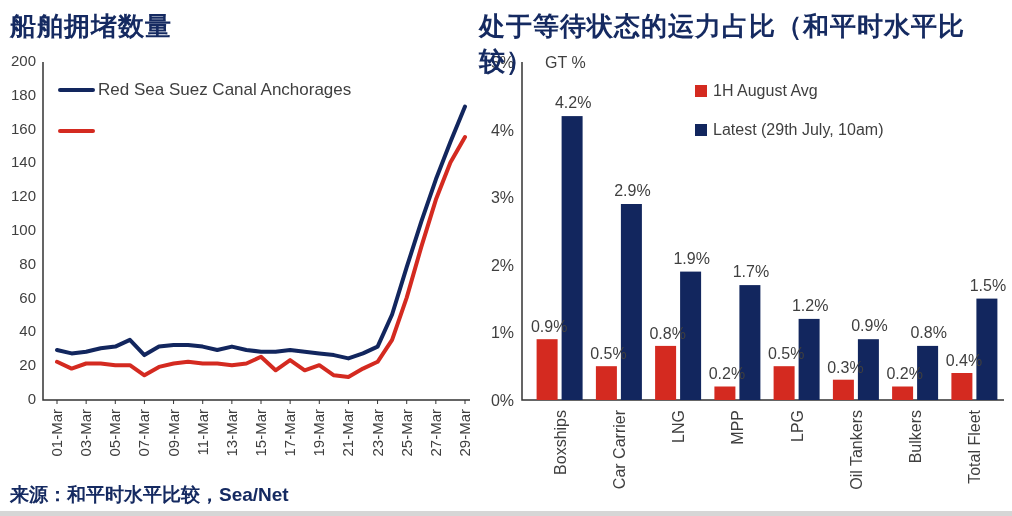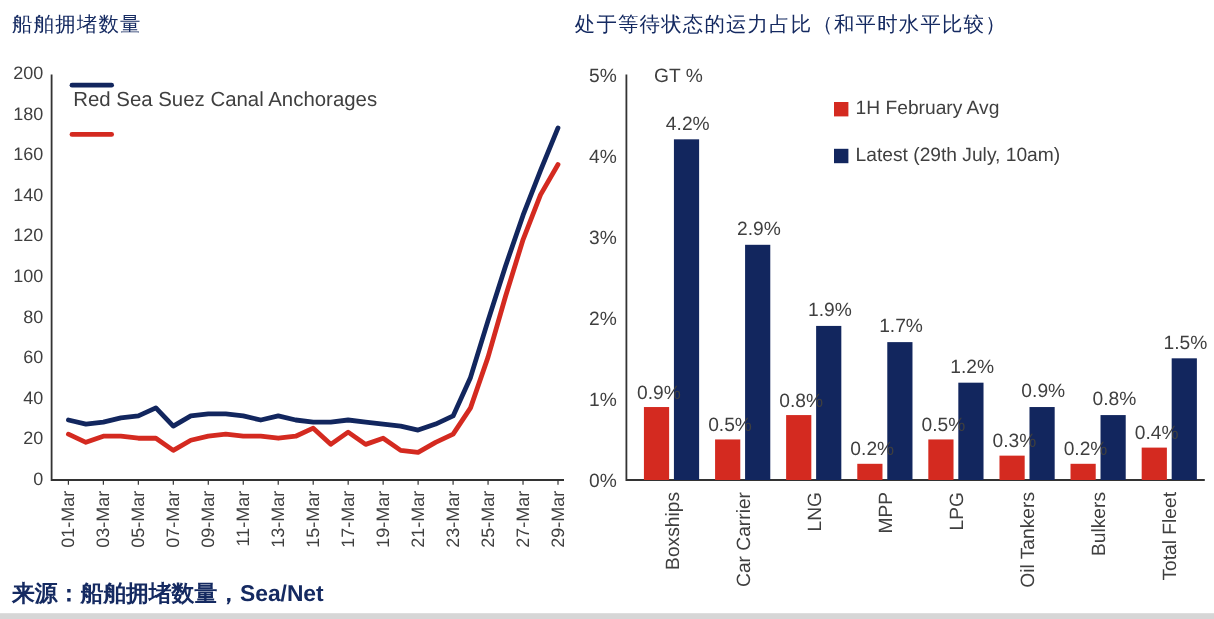--- a/index.html
+++ b/index.html
@@ -1,24 +1,24 @@
 <!DOCTYPE html>
 <html><head>
 <meta charset="utf-8">
 <style>
   html,body{margin:0;padding:0;background:#ffffff;}
   .canvas{position:relative;width:1012px;height:516px;background:#ffffff;overflow:hidden;
           font-family:"Liberation Sans",sans-serif;}
   #chart-canvas{position:absolute;left:0;top:0;}
   svg text{font-family:"Liberation Sans",sans-serif;}
-  .chart-title{position:absolute;top:9px;font-size:17px;font-weight:normal;color:#152a61;letter-spacing:1px;text-align:right;}
+  .chart-title{position:absolute;top:9px;font-size:26px;font-weight:bold;color:#152a61;letter-spacing:1px;}
   .chart-title.left{left:10px;}
   .chart-title.right{left:479px;}
   .legend-line{position:absolute;left:58px;top:69px;}
-  .legend-line .lrow{height:41px;display:flex;flex-direction:column;}
+  .legend-line .lrow{height:41px;display:flex;align-items:center;}
   .legend-line .lswatch{display:inline-block;width:37px;height:4px;border-radius:2px;}
   .legend-line .llabel{font-size:17px;color:#3f3f3f;margin-left:3px;}
   .legend-bar{position:absolute;left:695px;top:71px;}
   .legend-bar .lrow{height:39px;display:flex;align-items:center;}
   .legend-bar .lswatch{display:inline-block;width:12px;height:12px;}
   .legend-bar .llabel{font-size:16px;color:#3f3f3f;margin-left:6px;}
   .source{position:absolute;left:10px;top:482px;font-size:19px;font-weight:bold;color:#152a61;}
   .bottom-edge{position:absolute;left:0;right:0;bottom:0;height:5px;background:#d6d6d6;}
 </style>
 </head>
@@ -131,24 +131,24 @@
       <span class="llabel">Red Sea Suez Canal Anchorages</span>
     </div>
     <div class="lrow">
       <span class="lswatch" style="background: rgb(212, 42, 32);"></span>
     </div>
   </div>
 
   <div class="legend-bar">
     <div class="lrow">
       <span class="lswatch" style="background: rgb(212, 42, 32);"></span>
-      <span class="llabel">1H February Avg</span>
+      <span class="llabel">1H August Avg</span>
     </div>
     <div class="lrow">
       <span class="lswatch" style="background: rgb(18, 38, 94);"></span>
       <span class="llabel">Latest (29th July, 10am)</span>
     </div>
   </div>
 
-  <div class="source">来源：船舶拥堵数量，Sea/Net</div>
+  <div class="source">来源：和平时水平比较，Sea/Net</div>
 
   <div class="bottom-edge"></div>
 </div>
 
 </body></html>

